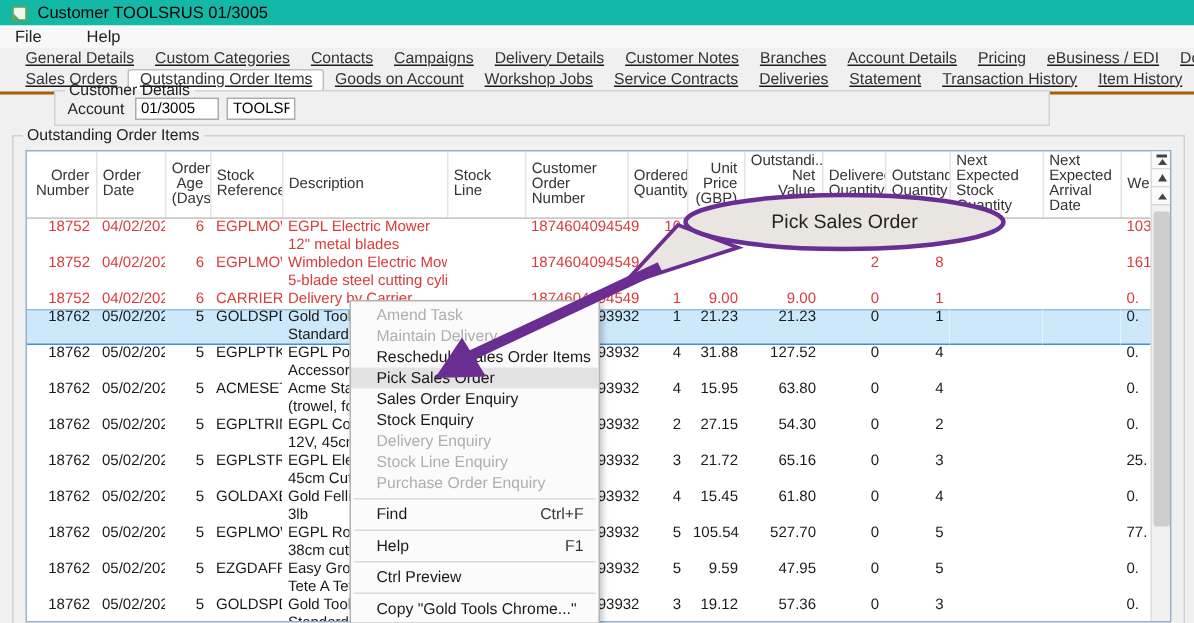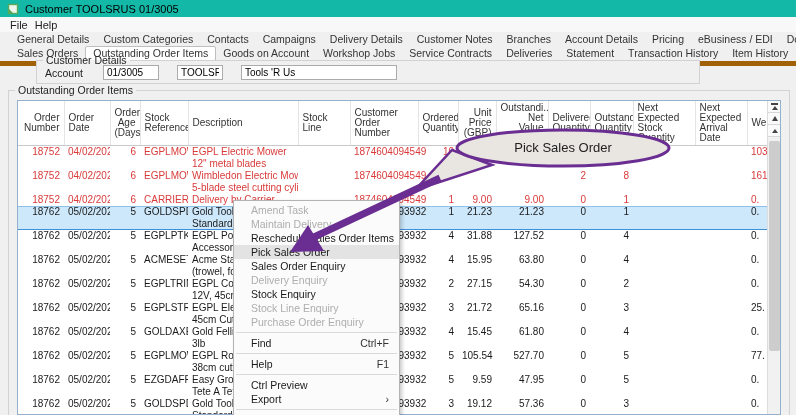--- a/index.html
+++ b/index.html
@@ -1,30 +1,30 @@
 <!DOCTYPE html>
 <html><head>
 <meta charset="utf-8">
 <style>
   * { margin:0; padding:0; box-sizing:border-box; }
   html,body { width:796px; height:415px; overflow:hidden; background:#f0f0f0;
     font-family:"Liberation Sans","DejaVu Sans",sans-serif; color:#1a1a1a; }
   .titlebar { height:17px; background:#14b8a6; display:flex; align-items:center; padding-left:7px; }
   .titlebar .title { font-size:11px; margin-left:6px; color:#000; }
-  .menubar { height:15px; background:#f8f8f8; display:flex; align-items:center; padding-left:8px; gap:3px; }
+  .menubar { height:15px; background:#f8f8f8; display:flex; align-items:center; padding-left:8px; gap:26px; }
   .menubar .mitem { font-size:11px; color:#222; padding:0 2px; }
   .tabstrip { display:flex; align-items:center; height:14px; padding-left:10px; background:#f0f0f0; }
   .tab { font-size:10.5px; color:#333; padding:0 7px; white-space:nowrap; line-height:13px; }
   .tab.selected { background:#ffffff; border:1px solid #bfbfbf; border-radius:2px; }
-  .tabsarea { border-bottom:5px solid #a16207; padding-bottom:1px; }
+  .tabsarea { border-bottom:2px solid #a16207; padding-bottom:1px;text-decoration:underline; }
   fieldset { position:absolute; border:1px solid #d2d2d2; background:#f0f0f0; }
   fieldset legend { font-size:10.5px; color:#222; margin-left:6px; padding:0 3px; }
   #fs-customer { left:8px; top:54px; width:664px; height:30px;margin-left:28px; }
   #fs-grid { left:8px; top:84px; width:782px; height:340px; }
-  .acct-row { display:flex; align-items:center; gap:18px; padding:0 0 0 8px; margin-top:-1px; }
+  .acct-row { display:flex; align-items:center; gap:5px; padding:0 0 0 8px; margin-top:-1px; }
   .acct-label { font-size:10.5px; color:#222; margin-right:2px; }
   .acct-input { height:15px; border:1px solid #ababab; background:#fff; font-size:10px;
     font-family:inherit; padding:4px 3px; }
   #acct-code { width:56px; } #acct-short { width:46px; } #acct-name { width:156px; }
   
   .grid-wrap { position:absolute; left:17px; top:100px; width:764px; height:315px;
     background:#fff; border:1px solid #94b0cc; overflow:hidden; }
   table { border-collapse:collapse; table-layout:fixed; width:751px; font-size:10px; }
   th { font-weight:normal; color:#333; border-right:1px solid #e4e4e4; border-bottom:1px solid #c9c9c9;
     padding:2px 4px; vertical-align:middle; white-space:pre-line; line-height:10px; height:30px;
@@ -100,21 +100,20 @@
       <span class="tab">Graphs</span>
   </div>
 </div>
 
 <fieldset id="fs-customer">
   <legend>Customer Details</legend>
   <div class="acct-row">
     <span class="acct-label">Account</span>
     <input class="acct-input" id="acct-code" readonly="" value="01/3005" style="">
     <input class="acct-input" id="acct-short" readonly="" value="TOOLSRUS" style="">
-    <input class="acct-input" id="acct-name" readonly="" value="Tools 'R Us" style="">
   </div>
 </fieldset>
 
 <fieldset id="fs-grid">
   <legend>Outstanding Order Items</legend>
 </fieldset>
 
 <div class="grid-wrap">
   <table>
     <colgroup>
@@ -438,28 +437,28 @@
       <span class="shortcut"></span>
     </div>
     <div class="ctxitem hover">
       <span>Pick Sales Order</span>
       <span class="shortcut"></span>
     </div>
     <div class="ctxitem">
       <span>Sales Order Enquiry</span>
       <span class="shortcut"></span>
     </div>
+    <div class="ctxitem">
+      <span>Stock Enquiry</span>
+      <span class="shortcut"></span>
+    </div>
     <div class="ctxitem disabled">
       <span>Delivery Enquiry</span>
       <span class="shortcut"></span>
     </div>
-    <div class="ctxitem">
-      <span>Stock Enquiry</span>
-      <span class="shortcut"></span>
-    </div>
     <div class="ctxitem disabled">
       <span>Stock Line Enquiry</span>
       <span class="shortcut"></span>
     </div>
     <div class="ctxitem disabled">
       <span>Purchase Order Enquiry</span>
       <span class="shortcut"></span>
     </div>
     <div class="ctxsep"></div>
     <div class="ctxitem">
@@ -468,24 +467,20 @@
     </div>
     <div class="ctxsep"></div>
     <div class="ctxitem">
       <span>Help</span>
       <span class="shortcut">F1</span>
     </div>
     <div class="ctxsep"></div>
     <div class="ctxitem">
       <span>Ctrl Preview</span>
       <span class="shortcut"></span>
-    </div>
-    <div class="ctxitem">
-      <span>Export</span>
-      <span class="shortcut">›</span>
     </div>
     <div class="ctxsep"></div>
     <div class="ctxitem">
       <span>Copy "Gold Tools Chrome..."</span>
       <span class="shortcut"></span>
     </div>
 </div>
 
 <svg id="overlay">
   <polygon points="452,150 492,165 415,190" fill="#e9e6e1" stroke="#6a2d91" stroke-width="2.5"></polygon>

